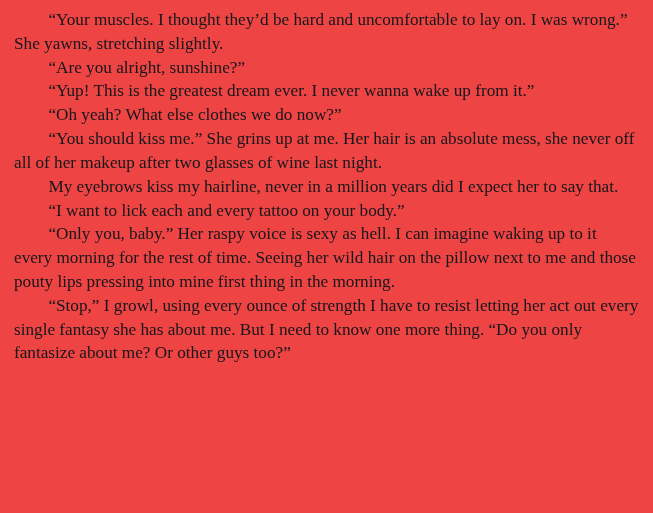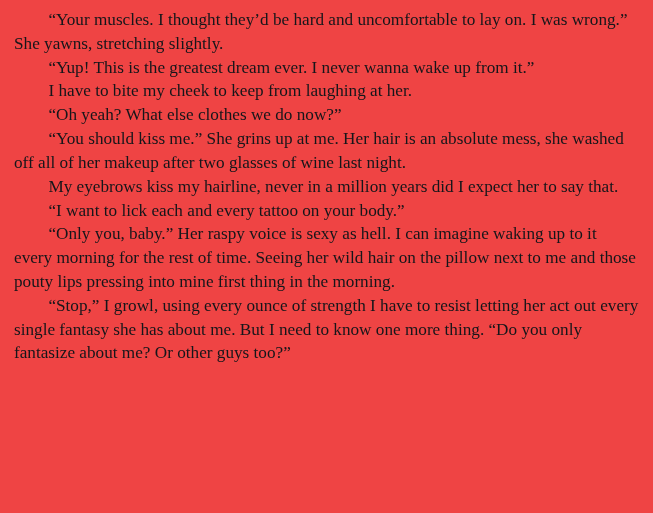--- a/index.html
+++ b/index.html
@@ -33,22 +33,22 @@
     text-indent: 2.0em;
     hyphens: none;
   }
 </style>
 </head>
 <body>
 
 <div id="page">
   <div class="book-text">
     <p>“Your muscles. I thought they’d be hard and uncomfortable to lay on. I was wrong.” She yawns, stretching slightly.</p>
+    <p>“Are you alright, sunshine?”</p>
     <p>“Yup! This is the greatest dream ever. I never wanna wake up from it.”</p>
-    <p>I have to bite my cheek to keep from laughing at her.</p>
     <p>“Oh yeah? What else clothes we do now?”</p>
-    <p>“You should kiss me.” She grins up at me. Her hair is an absolute mess, she washed off all of her makeup after two glasses of wine last night.</p>
+    <p>“You should kiss me.” She grins up at me. Her hair is an absolute mess, she never off all of her makeup after two glasses of wine last night.</p>
     <p>My eyebrows kiss my hairline, never in a million years did I expect her to say that.</p>
     <p>“I want to lick each and every tattoo on your body.”</p>
     <p>“Only you, baby.” Her raspy voice is sexy as hell. I can imagine waking up to it every morning for the rest of time. Seeing her wild hair on the pillow next to me and those pouty lips pressing into mine first thing in the morning.</p>
     <p>“Stop,” I growl, using every ounce of strength I have to resist letting her act out every single fantasy she has about me. But I need to know one more thing. “Do you only fantasize about me? Or other guys too?”</p>
   </div>
 </div>
 
 </body></html>

